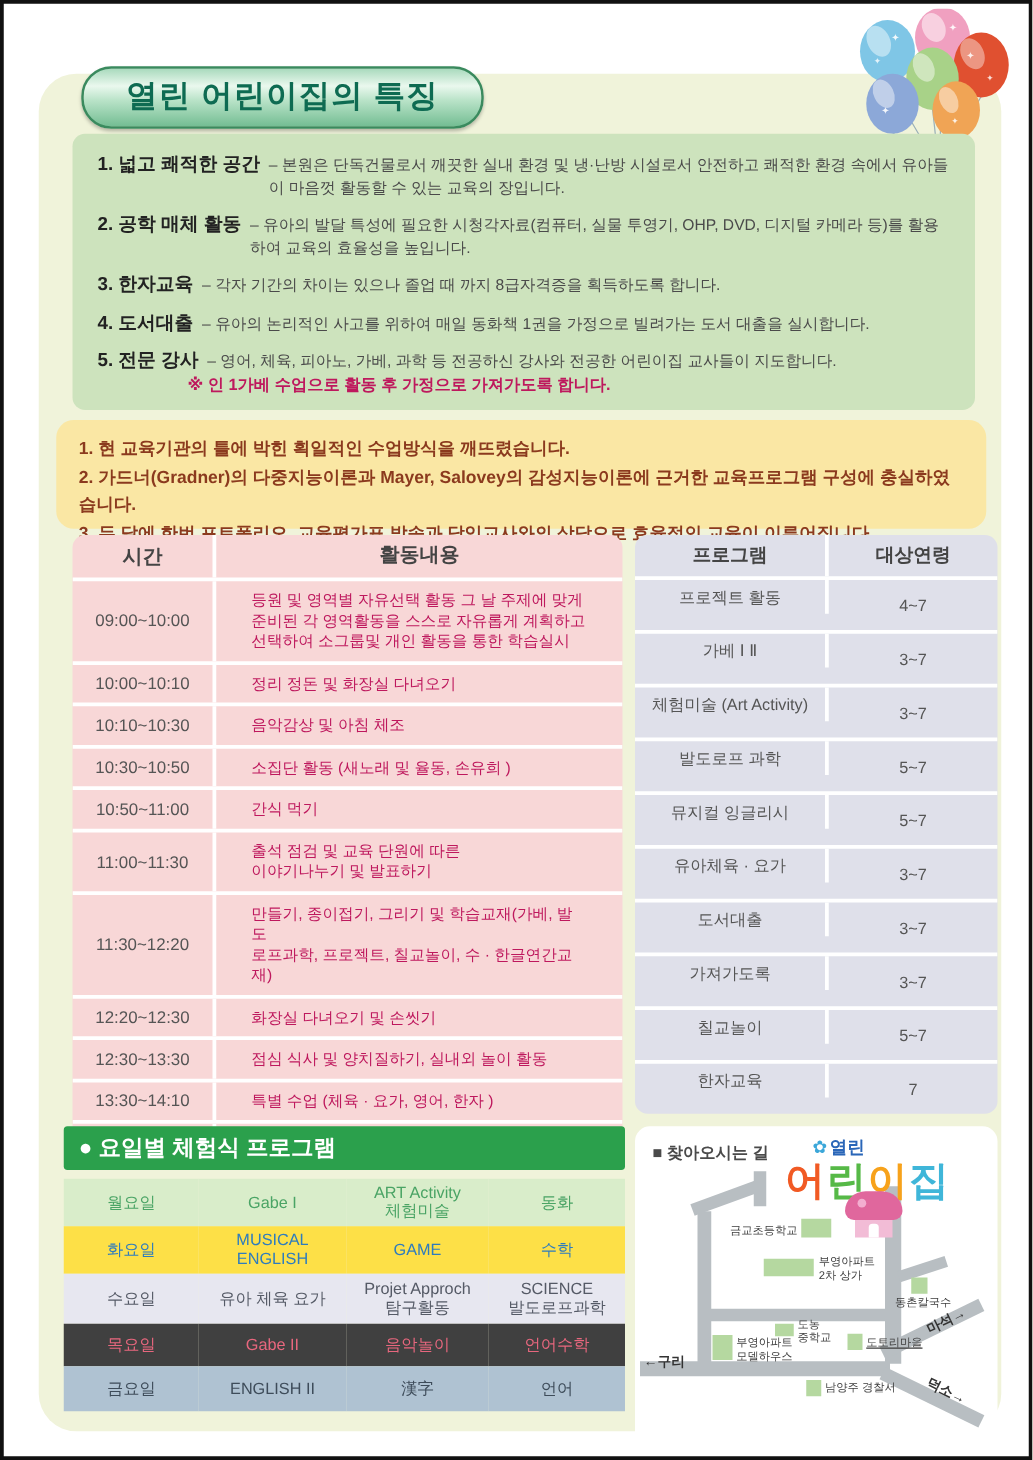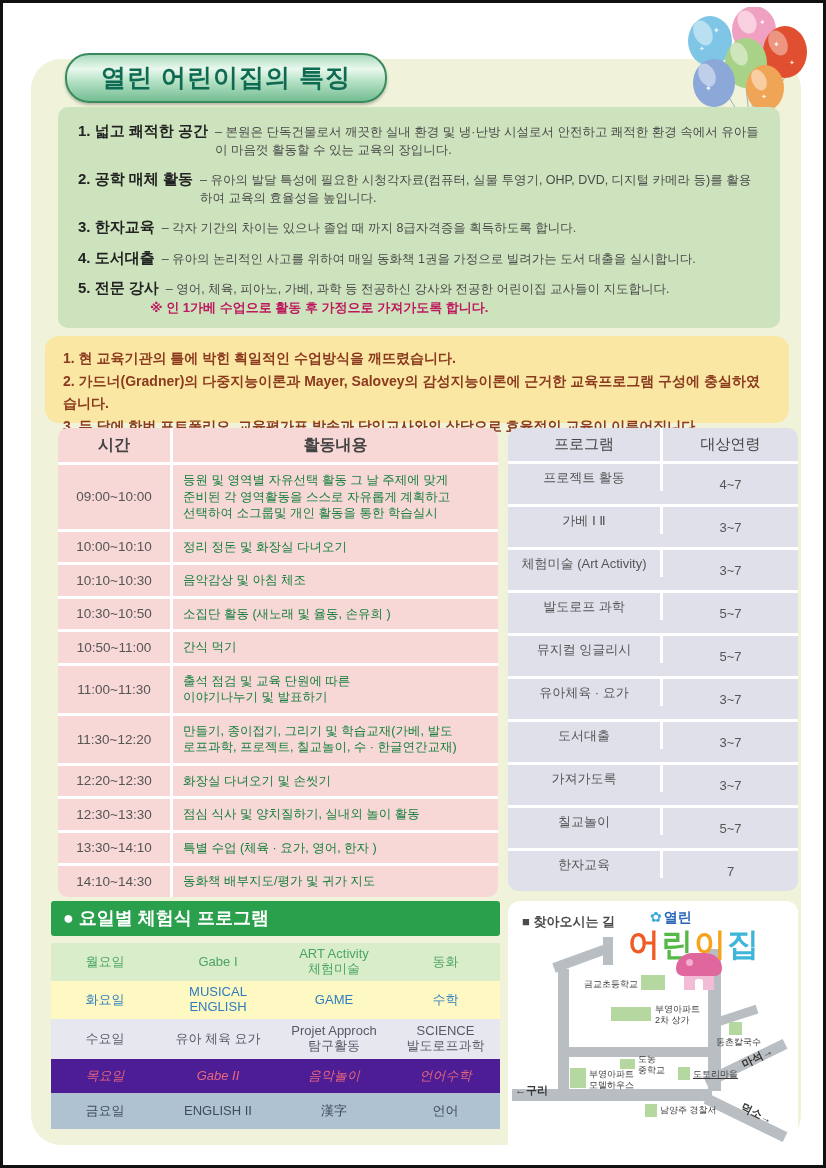--- a/index.html
+++ b/index.html
@@ -28,44 +28,44 @@
   .highlight-box{position:absolute;left:42px;top:333px;width:744px;height:87px;background:#fae7a4;border-radius:14px;
     box-sizing:border-box;padding:11px 18px;}
   .hl{font-size:14px;font-weight:bold;color:#8b3a1e;line-height:1.62;}
 
   
   .schedule{position:absolute;left:55px;top:425px;width:440px;background:#f8d7d7;border-radius:10px;overflow:hidden;}
   .s-row{display:flex;border-bottom:3px solid #fff;}
   .s-row:last-child{border-bottom:none;}
   .s-time{width:115px;flex:0 0 115px;border-right:3px solid #fff;display:flex;align-items:center;justify-content:center;
     font-size:13.5px;color:#555;padding:6px 2px;box-sizing:border-box;}
-  .s-act{flex:1;font-size:12.5px;color:#15803d;line-height:1.32;padding:7px 10px;white-space:pre-line;display:flex;align-items:center;}
+  .s-act{flex:1;font-size:12.5px;color:#be185d;line-height:1.32;padding:7px 28px;white-space:pre-line;display:flex;align-items:center;}
   .s-head .s-time{font-size:16px;font-weight:bold;color:#444;height:34px;padding:12px;}
   .s-head .s-act{justify-content:center;font-size:16px;font-weight:bold;color:#444;padding:0;}
 
   
   .program{position:absolute;left:505px;top:425px;width:290px;background:#dfe0ea;border-radius:10px;overflow:hidden;}
   .p-row{display:flex;border-bottom:3px solid #fff;}
   .p-row:last-child{border-bottom:none;}
   .p-name{flex:0 0 152px;border-right:3px solid #fff;display:flex;align-items:center;justify-content:center;
     font-size:13px;color:#555;height:27px;}
   .p-age{flex:1;display:flex;align-items:center;justify-content:center;font-size:13px;color:#555;height:40px;}
-  .p-head .p-name,.p-head .p-age{font-size:15px;font-weight:normal;color:#444;height:33px;}
+  .p-head .p-name,.p-head .p-age{font-size:15px;font-weight:bold;color:#444;height:33px;}
 
   
   .weekly-bar{position:absolute;left:48px;top:898px;width:449px;height:35px;background:#2ba04c;border-radius:3px;
     color:#fff;font-size:18px;font-weight:bold;line-height:35px;padding-left:12px;box-sizing:border-box;}
   .weekly{position:absolute;left:48px;top:940px;width:449px;display:grid;
     grid-template-columns:108px 118px 114px 1fr;grid-template-rows:38px 38px 40px 34px 36px;gap:0;}
   .w-cell{display:flex;align-items:center;justify-content:center;text-align:center;font-size:13px;
     line-height:1.15;white-space:pre-line;}
   .wr0{background:#d9edca;color:#4aa465;}
-  .wr1{background:#fef9c3;color:#2e7cbe;}
+  .wr1{background:#fde047;color:#2e7cbe;}
   .wr2{background:#e7e7f0;color:#555a66;}
-  .wr3{background:#4c1d95;color:#e8677e;font-style:italic;}
+  .wr3{background:#404040;color:#e8677e;}
   .wr4{background:#afc2d2;color:#3e4c5a;}
 
   
   .map-box{position:absolute;left:505px;top:898px;width:290px;height:257px;background:#fff;border-radius:12px;overflow:hidden;}
   .map-title{position:absolute;left:14px;top:12px;font-size:13px;font-weight:bold;color:#4a4a4a;}
   .m-logo1{position:absolute;left:142px;top:8px;font-size:14px;font-weight:bold;color:#2a66b8;z-index:4;}
   .m-flower{color:#3ba7d9;margin-right:2px;}
   .m-logo2{position:absolute;left:120px;top:22px;font-size:32px;font-weight:bold;letter-spacing:1px;z-index:4;}
   .lc0{color:#f15a24;} .lc1{color:#56b947;} .lc2{color:#f7a21b;} .lc3{color:#3fb6d9;}
   .house{position:absolute;left:168px;top:52px;width:46px;height:37px;z-index:4;}

